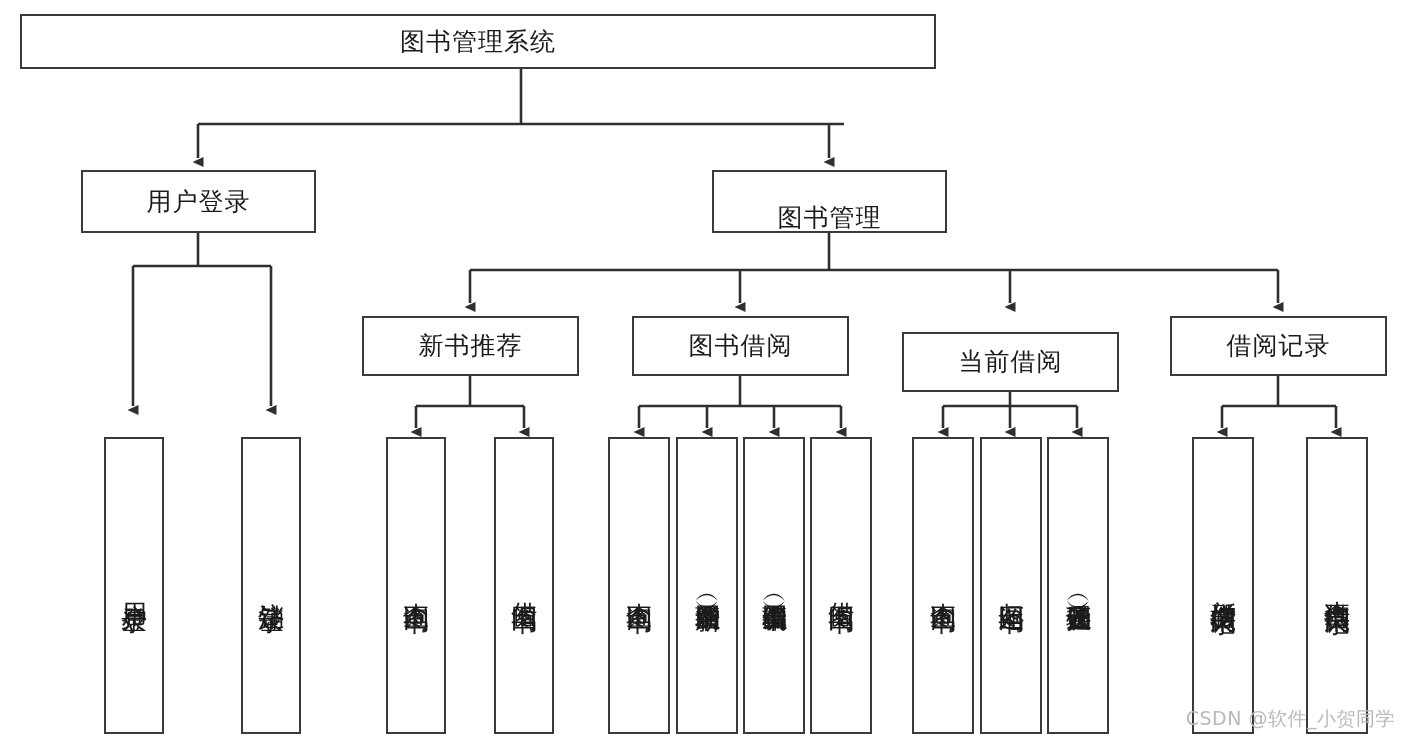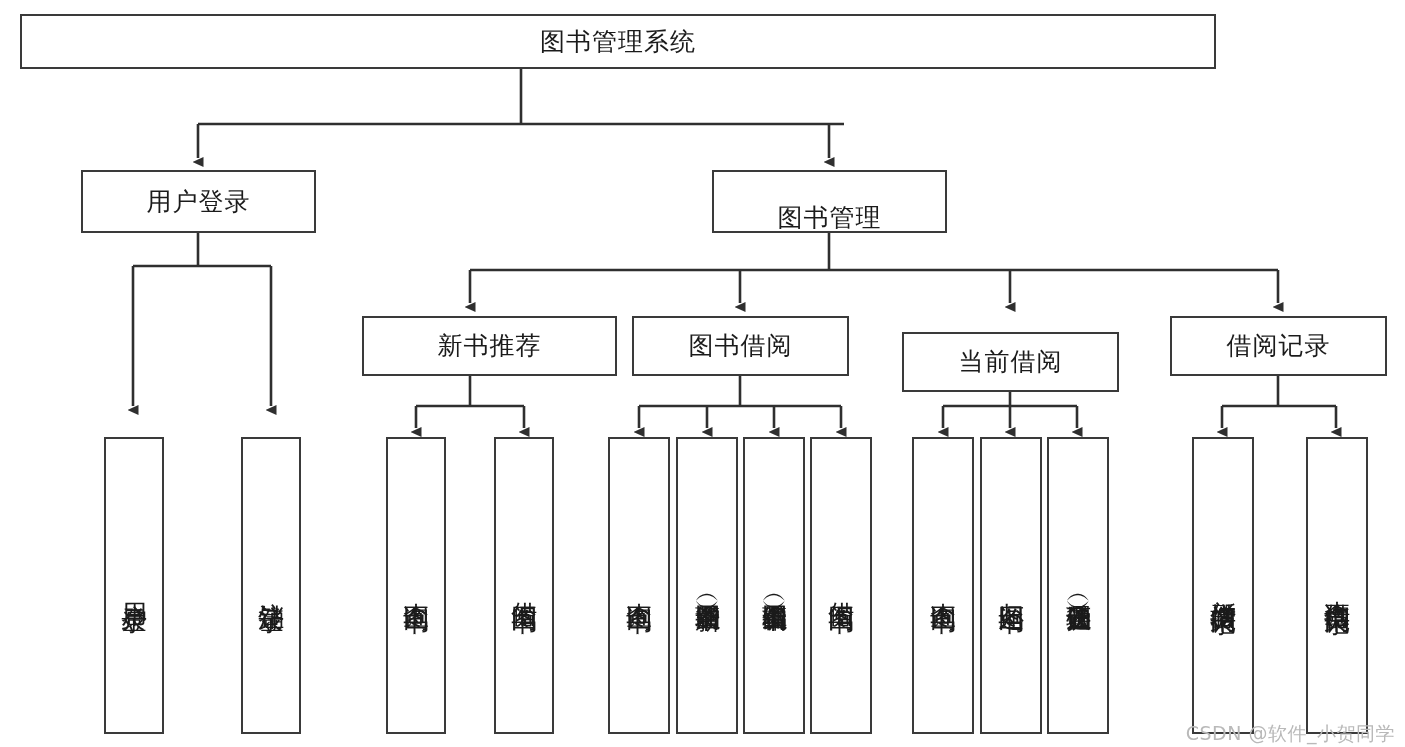--- a/index.html
+++ b/index.html
@@ -55,21 +55,21 @@
     display: block;
   }
   .node.v.tight {
     font-size: 25px;
     letter-spacing: 0px;
     line-height: 1.14;
   }
   .watermark {
     position: absolute;
     right: 10px;
-    bottom: 0;
+    bottom: 15px;
     font-size: 19px;
     color: #b9b9b9;
     letter-spacing: 0.5px;
     z-index: 5;
     white-space: nowrap;
     text-align: center;
   }
 </style>
 </head>
 <body>
@@ -120,33 +120,33 @@
       <path d="M1010,406 L1010,428" marker-end="url(#arrow)"></path>
       <path d="M1077,406 L1077,428" marker-end="url(#arrow)"></path>
 
       <path d="M1278,376 L1278,406"></path>
       <path d="M1222,406 L1336,406"></path>
       <path d="M1222,406 L1222,428" marker-end="url(#arrow)"></path>
       <path d="M1336,406 L1336,428" marker-end="url(#arrow)"></path>
     </g>
   </svg>
 
-  <div class="node h" style="left:20px; top:14px; width:1196px; height:55px;">
+  <div class="node h" style="left:20px; top:14px; width:916px; height:55px;">
     <span>图书管理系统</span>
   </div>
 
   <div class="node h" style="left:81px; top:170px; width:235px; height:63px;">
     <span>用户登录</span>
   </div>
 
   <div class="node h" style="left:712px; top:170px; width:235px; height:63px;align-items:flex-end;">
     <span>图书管理</span>
   </div>
 
-  <div class="node h" style="left:362px; top:316px; width:255px; height:60px;">
+  <div class="node h" style="left:362px; top:316px; width:217px; height:60px;">
     <span>新书推荐</span>
   </div>
 
   <div class="node h" style="left:632px; top:316px; width:217px; height:60px;align-items:center;">
     <span>图书借阅</span>
   </div>
 
   <div class="node h" style="left:902px; top:332px; width:217px; height:60px;">
     <span>当前借阅</span>
   </div>

